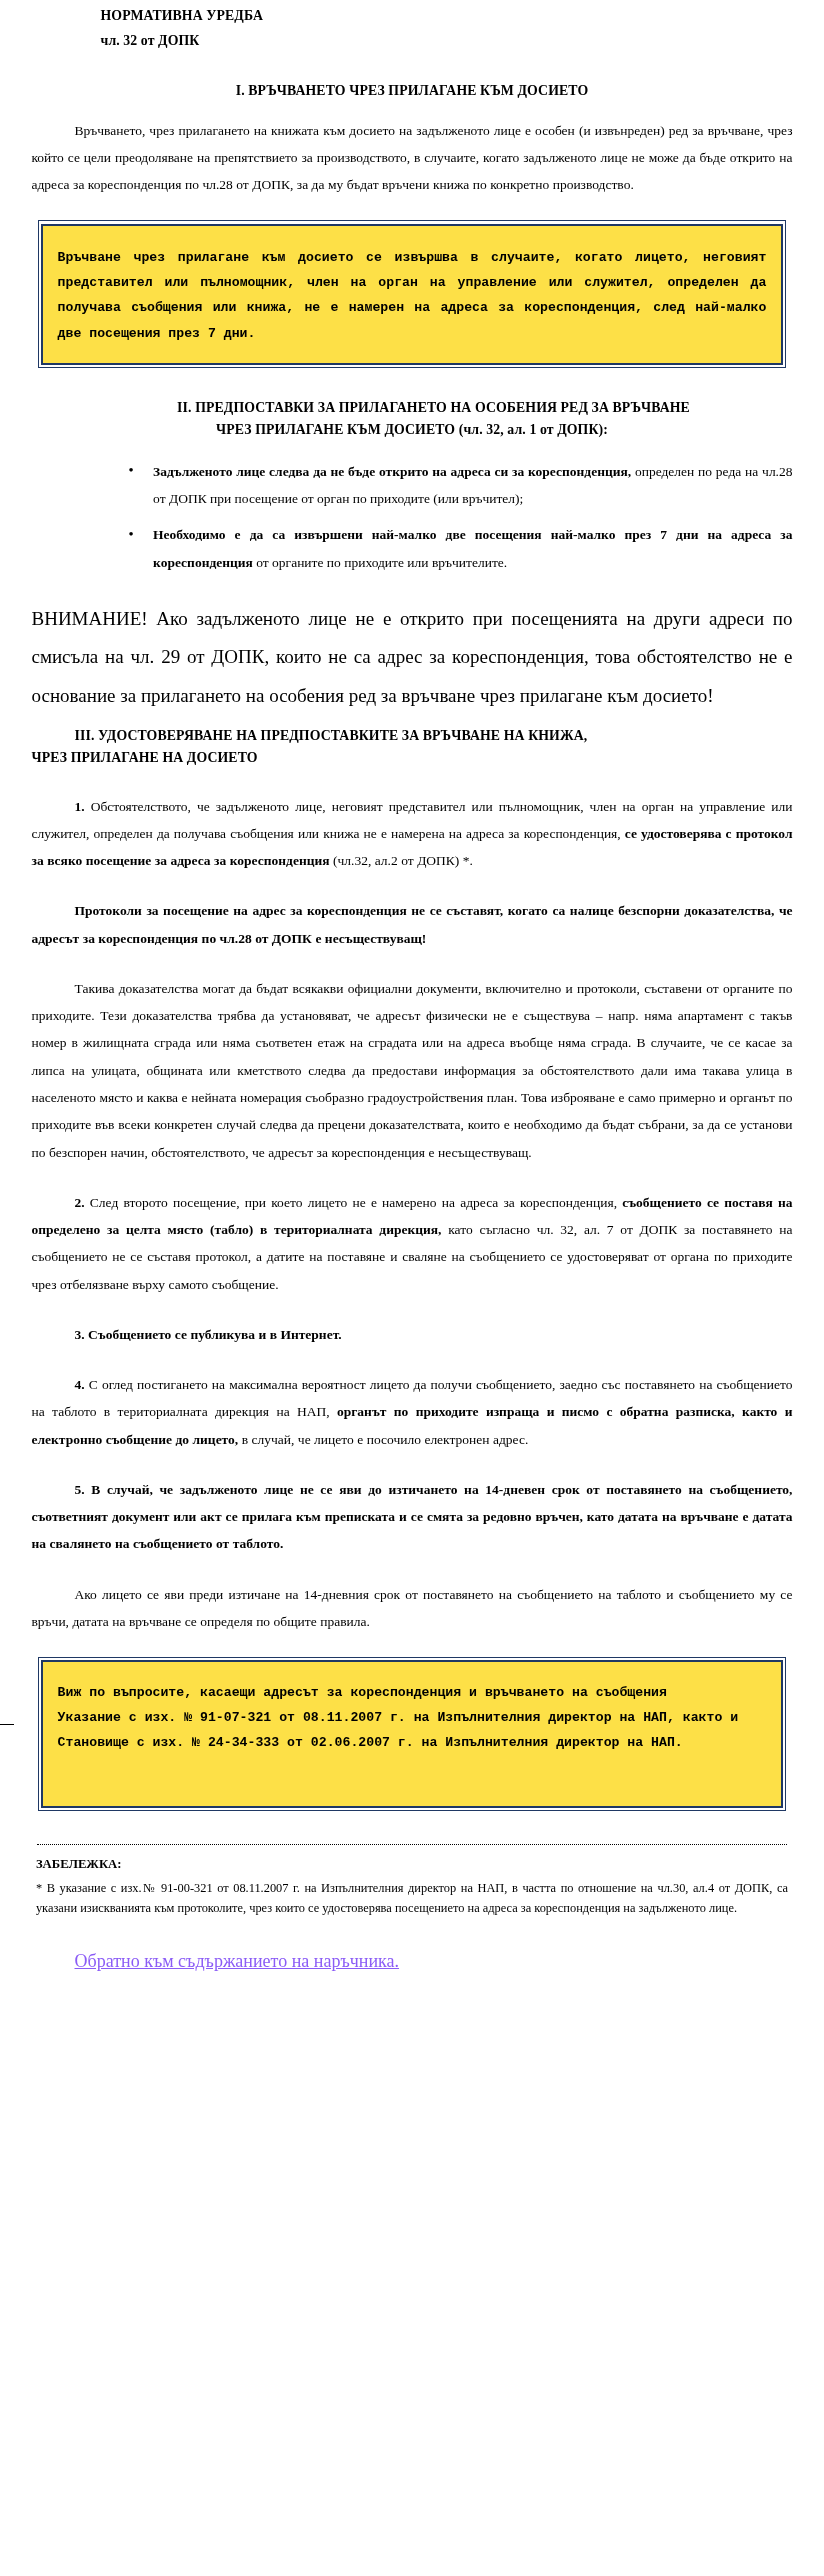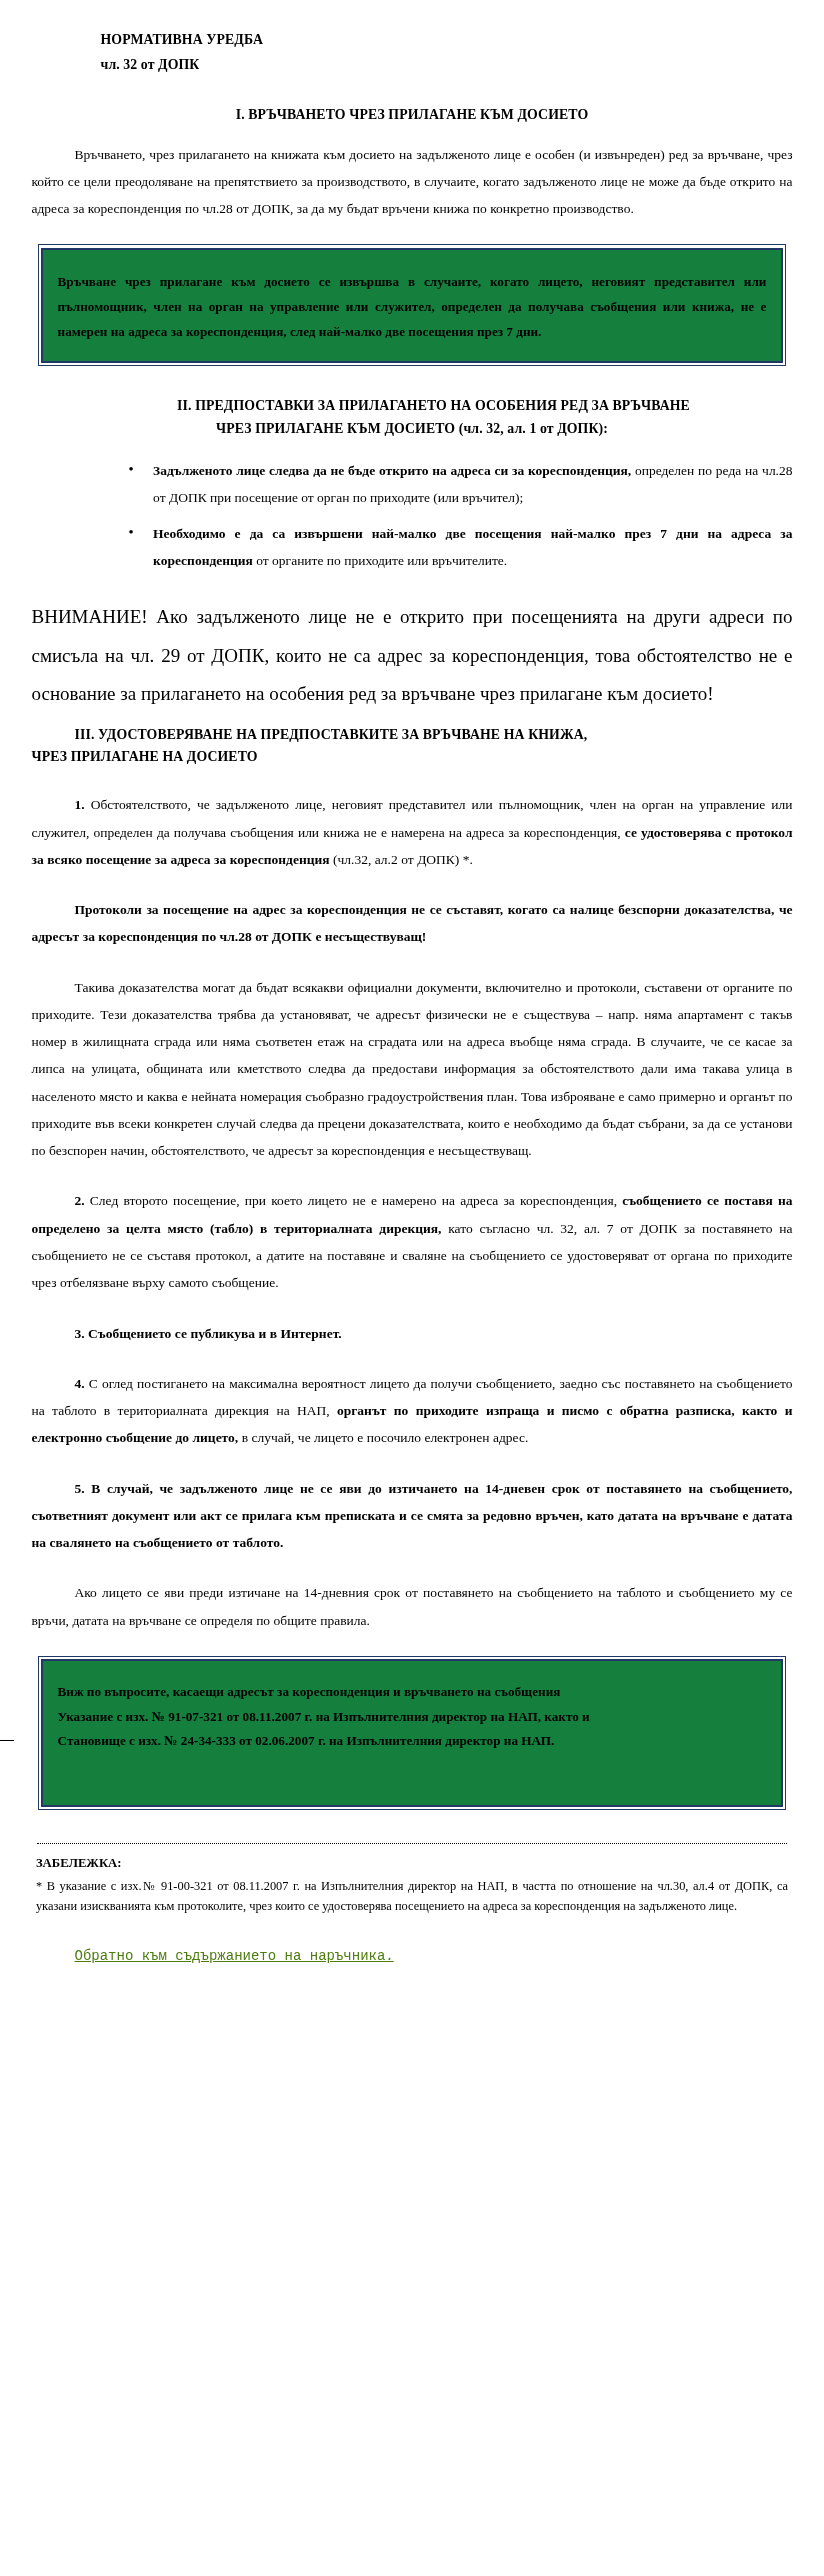--- a/index.html
+++ b/index.html
@@ -14,22 +14,22 @@
   #page {
     width: 824px;
     min-height: 2576px;
     position: relative;
     background: #ffffff;
     box-sizing: border-box;
     padding: 0;
   }
   .content {
     width: 761px;
-    margin: 16px auto;
-    padding-top: 13px;
+    margin: 0 auto;
+    padding-top: 5px;
   }
 
   
   .doc-title {
     font-size: 13.8px;
     font-weight: bold;
     line-height: 1.55;
     margin: 0 0 0 69px;
     letter-spacing: 0.1px;
   }
@@ -109,21 +109,22 @@
   
   .callout {
     border: 1.7px double #1f3864;
     padding: 2.2px;
     margin: 22px 6.6px 0 6.6px;
     background: #ffffff;
   }
   .callout-inner {
     border: 2.2px solid #1f3864;
     padding: 19px 14.3px 16.5px 14.3px;
-    background: #15803d;
+    background: #fde047;
+    font-family: Liberation Mono, monospace;
   }
   .callout p {
     font-size: 13.2px;
     font-weight: bold;
     line-height: 1.92;
     text-align: justify;
     margin: 0;
   }
   .callout p + p { margin-top: 14.3px; }
   .callout.tall .callout-inner { padding-bottom: 51px; }
@@ -147,25 +148,24 @@
     font-size: 12.4px;
     line-height: 1.62;
     text-align: justify;
     margin: 3.3px 4.4px 0 4.4px;
     text-indent: 0;
   }
   .back-link-wrap {
     margin: 30px 0 0 43px;
   }
   a.back-link {
-    font-size: 14px;
-    color: #4d7c0f;
+    font-size: 18px;
+    color: #8b5cf6;
     text-decoration: underline;
     line-height: 1.5;
-    font-family: Liberation Mono, monospace;
   }
 
   
   .edge-rule {
     position: absolute;
     left: 0;
     top: 1724px;
     width: 14.3px;
     height: 0;
     border-top: 1.1px solid #000000;

